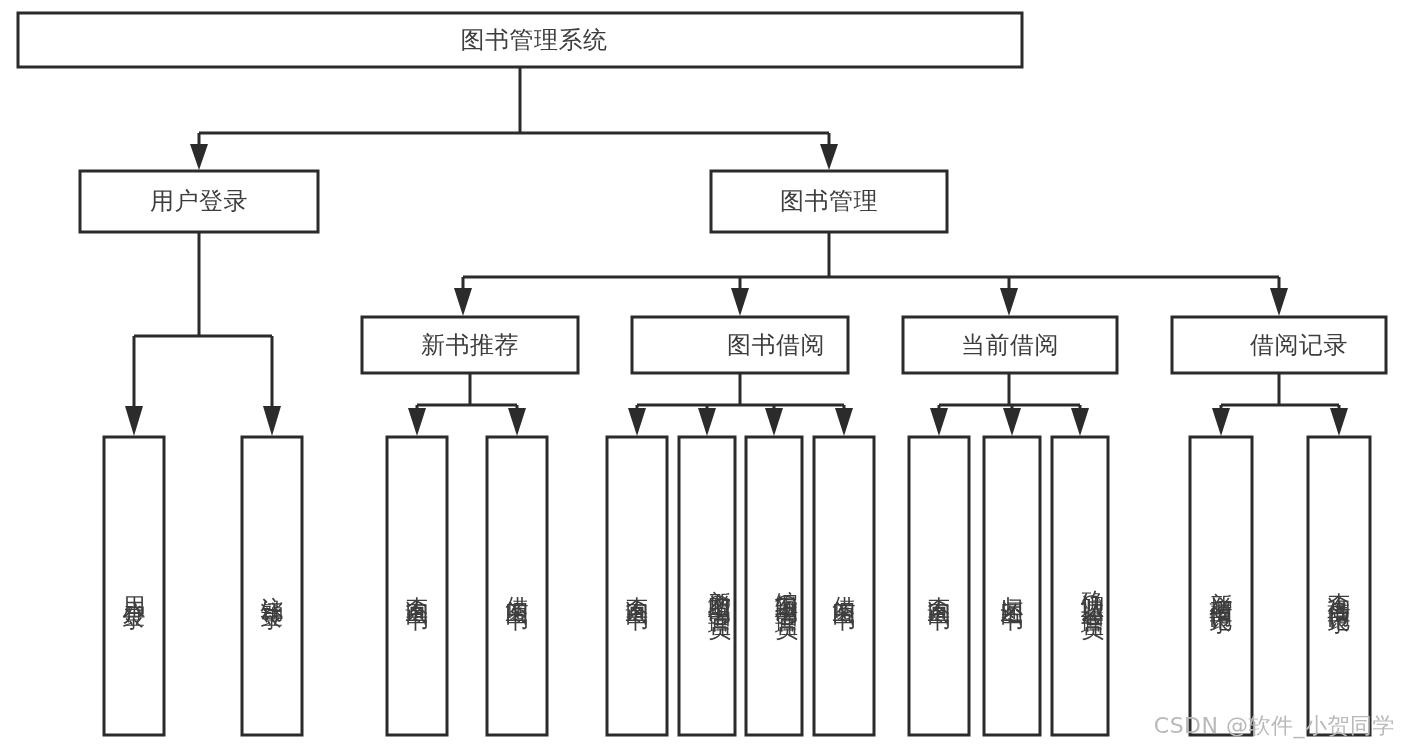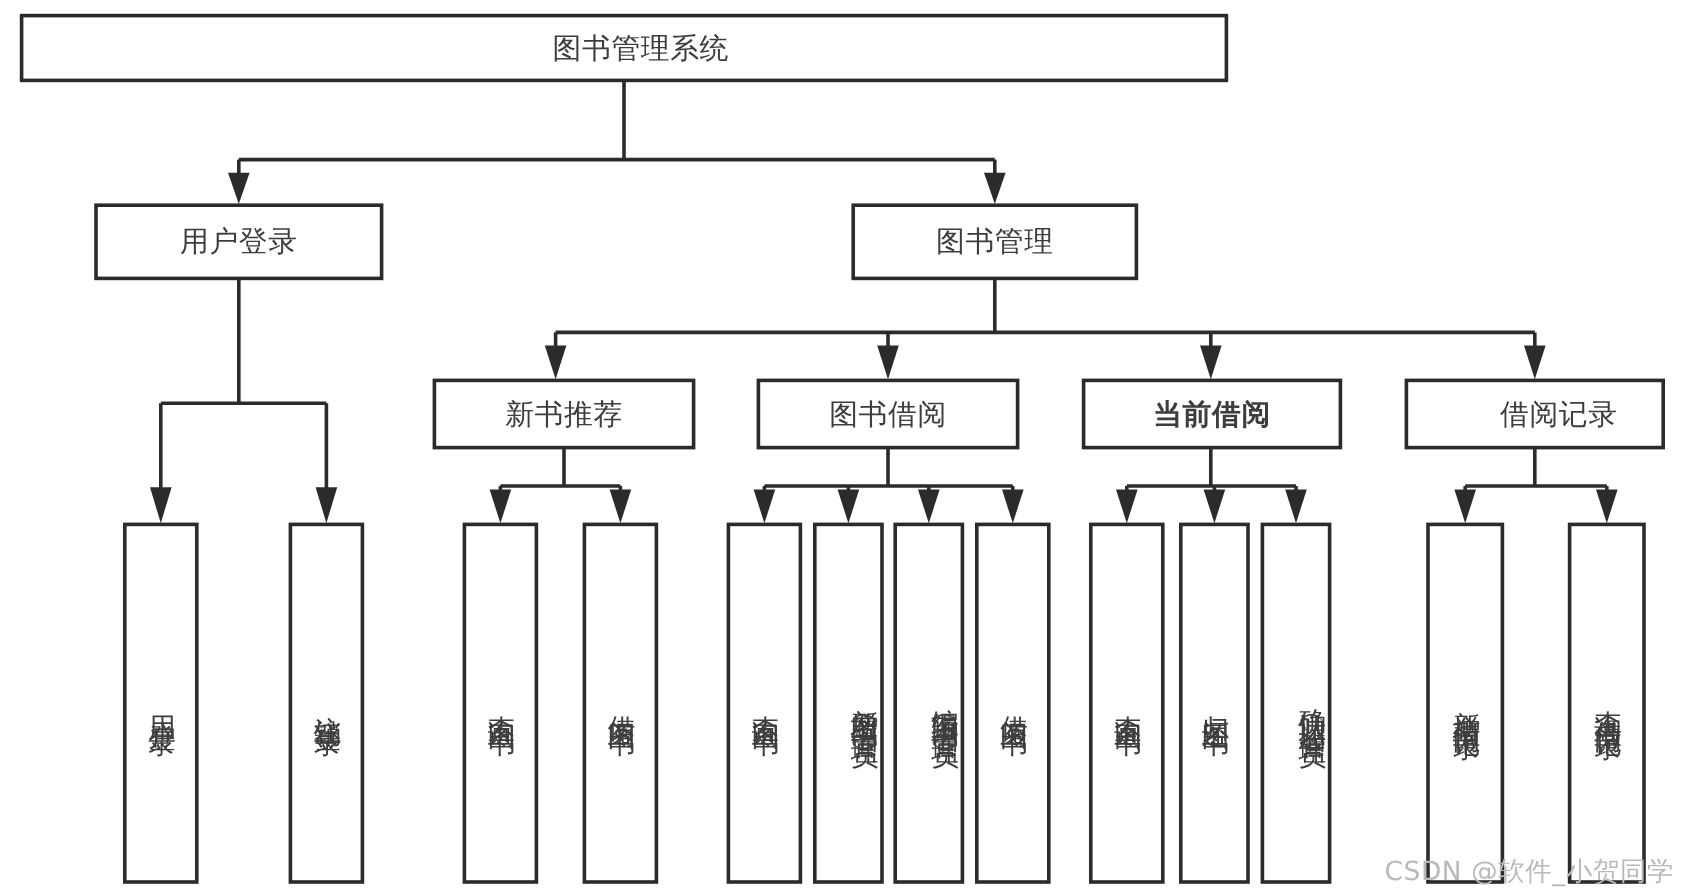--- a/index.html
+++ b/index.html
@@ -186,23 +186,23 @@
   </svg>
 
   <div class="node-label label-h" style="left:18px; top:13px; width:1004px; height:54px;padding-left:14px;">图书管理系统</div>
 
   <div class="node-label label-h" style="left:80px; top:171px; width:238px; height:61px;">用户登录</div>
 
   <div class="node-label label-h" style="left:711px; top:171px; width:236px; height:61px;">图书管理</div>
 
   <div class="node-label label-h" style="left:362px; top:317px; width:216px; height:56px;">新书推荐</div>
 
-  <div class="node-label label-h" style="left:632px; top:317px; width:216px; height:56px;">图书借阅</div>
-
-  <div class="node-label label-h" style="left:903px; top:317px; width:214px; height:56px;font-weight:bold;">当前借阅</div>
+  <div class="node-label label-h" style="left:632px; top:317px; width:216px; height:56px;padding-left:36px;">图书借阅</div>
+
+  <div class="node-label label-h" style="left:903px; top:317px; width:214px; height:56px;">当前借阅</div>
 
   <div class="node-label label-h" style="left:1172px; top:317px; width:214px; height:56px;margin-left:20px;">借阅记录</div>
 
   <div class="node-label label-v" style="left:104px; top:437px; width:60px; height:298px;">用户登录</div>
 
   <div class="node-label label-v" style="left:242px; top:437px; width:60px; height:298px;">注销登录</div>
 
   <div class="node-label label-v" style="left:387px; top:437px; width:60px; height:298px;">查询图书</div>
 
   <div class="node-label label-v" style="left:487px; top:437px; width:60px; height:298px;">借阅图书</div>

